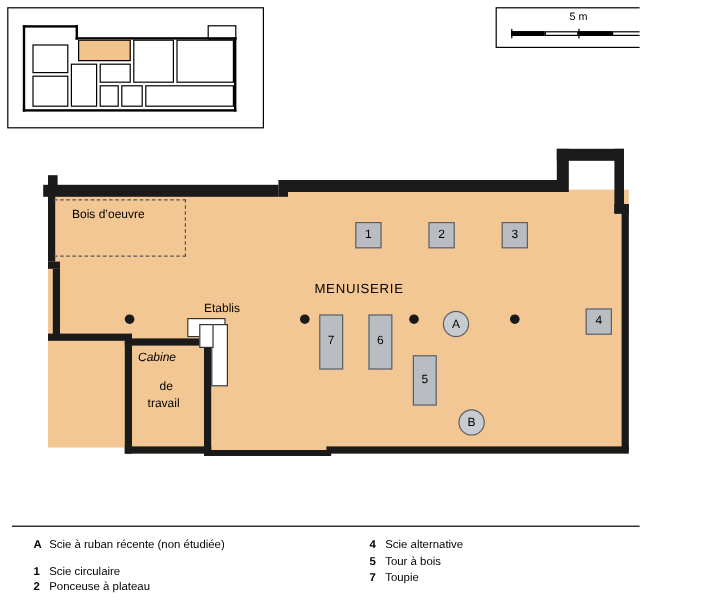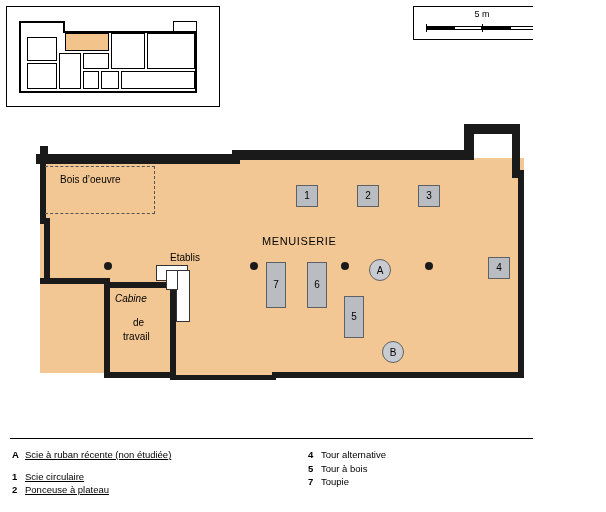--- a/index.html
+++ b/index.html
@@ -200,21 +200,21 @@
     top: 438px;
     width: 586px;
     height: 1px;
     background: #000;
   }
   .legend-col {
     position: absolute;
     font-size: 9.5px;
     color: #000;
   }
-  #legend-left { left: 12px; top: 448px; width: 290px; text-decoration: underline; }
+  #legend-left { left: 28px; top: 448px; width: 290px; }
   #legend-right { left: 308px; top: 448px; width: 290px; }
   .legend-row {
     position: relative;
     height: 13.5px;
     line-height: 13.5px;
     white-space: nowrap;
   }
   .legend-key {
     display: inline-block;
     width: 13px;
@@ -334,21 +334,21 @@
     <div class="legend-row">
       <span class="legend-key">1</span><span>Scie circulaire</span>
     </div>
     <div class="legend-row">
       <span class="legend-key">2</span><span>Ponceuse à plateau</span>
     </div>
   </div>
 
   <div id="legend-right" class="legend-col">
     <div class="legend-row">
-      <span class="legend-key">4</span><span>Tour alternative</span>
+      <span class="legend-key">4</span><span>Scie alternative</span>
     </div>
     <div class="legend-row">
       <span class="legend-key">5</span><span>Tour à bois</span>
     </div>
     <div class="legend-row">
       <span class="legend-key">7</span><span>Toupie</span>
     </div>
   </div>
 
 </div>

